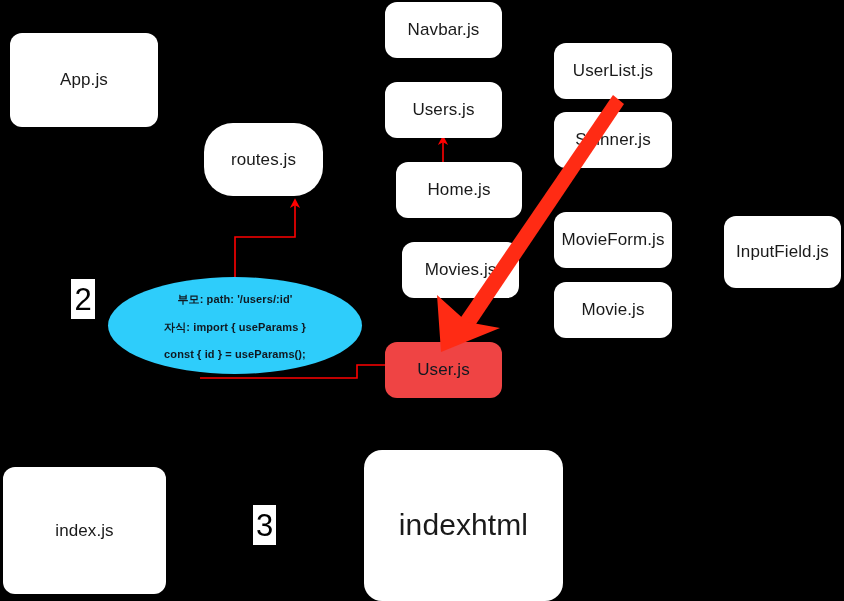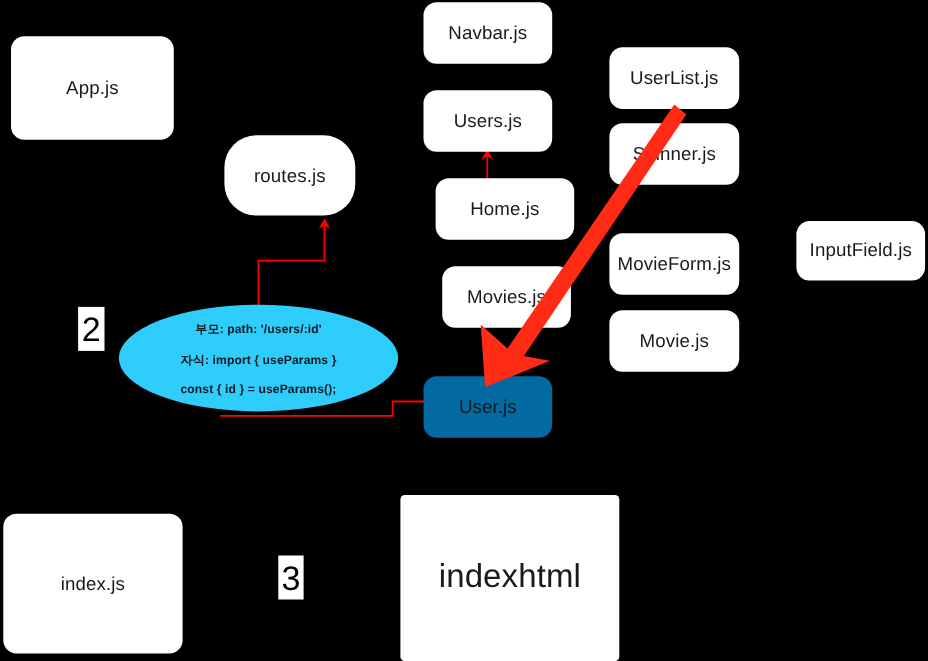--- a/index.html
+++ b/index.html
@@ -26,26 +26,26 @@
     background: #ffffff;
     color: #1a1a1a;
     border-radius: 12px;
     font-size: 17px;
     line-height: 1.15;
     letter-spacing: 0.1px;
     padding: 2px 4px;
     z-index: 3;
   }
   .node.cyan {
-    background: #0369a1;
+    background: #ef4444;
     color: #101820;
   }
   .node.big {
     font-size: 30px;
-    border-radius: 4px;
+    border-radius: 18px;
   }
   .tag {
     position: absolute;
     box-sizing: border-box;
     display: flex;
     align-items: center;
     justify-content: center;
     background: #ffffff;
     color: #000000;
     font-size: 31px;
@@ -147,21 +147,21 @@
   </div>
 
   <div class="node" style="left:554px; top:212px; width:118px; height:56px;justify-content:center;">
     <span>MovieForm.js</span>
   </div>
 
   <div class="node" style="left:554px; top:282px; width:118px; height:56px;">
     <span>Movie.js</span>
   </div>
 
-  <div class="node" style="left:724px; top:201px; width:117px; height:54px;">
+  <div class="node" style="left:724px; top:216px; width:117px; height:72px;">
     <span>InputField.js</span>
   </div>
 
   <div class="node" style="left:3px; top:467px; width:163px; height:127px;">
     <span>index.js</span>
   </div>
 
   <div class="node big" style="left:364px; top:450px; width:199px; height:151px;">
     <span>indexhtml</span>
   </div>

